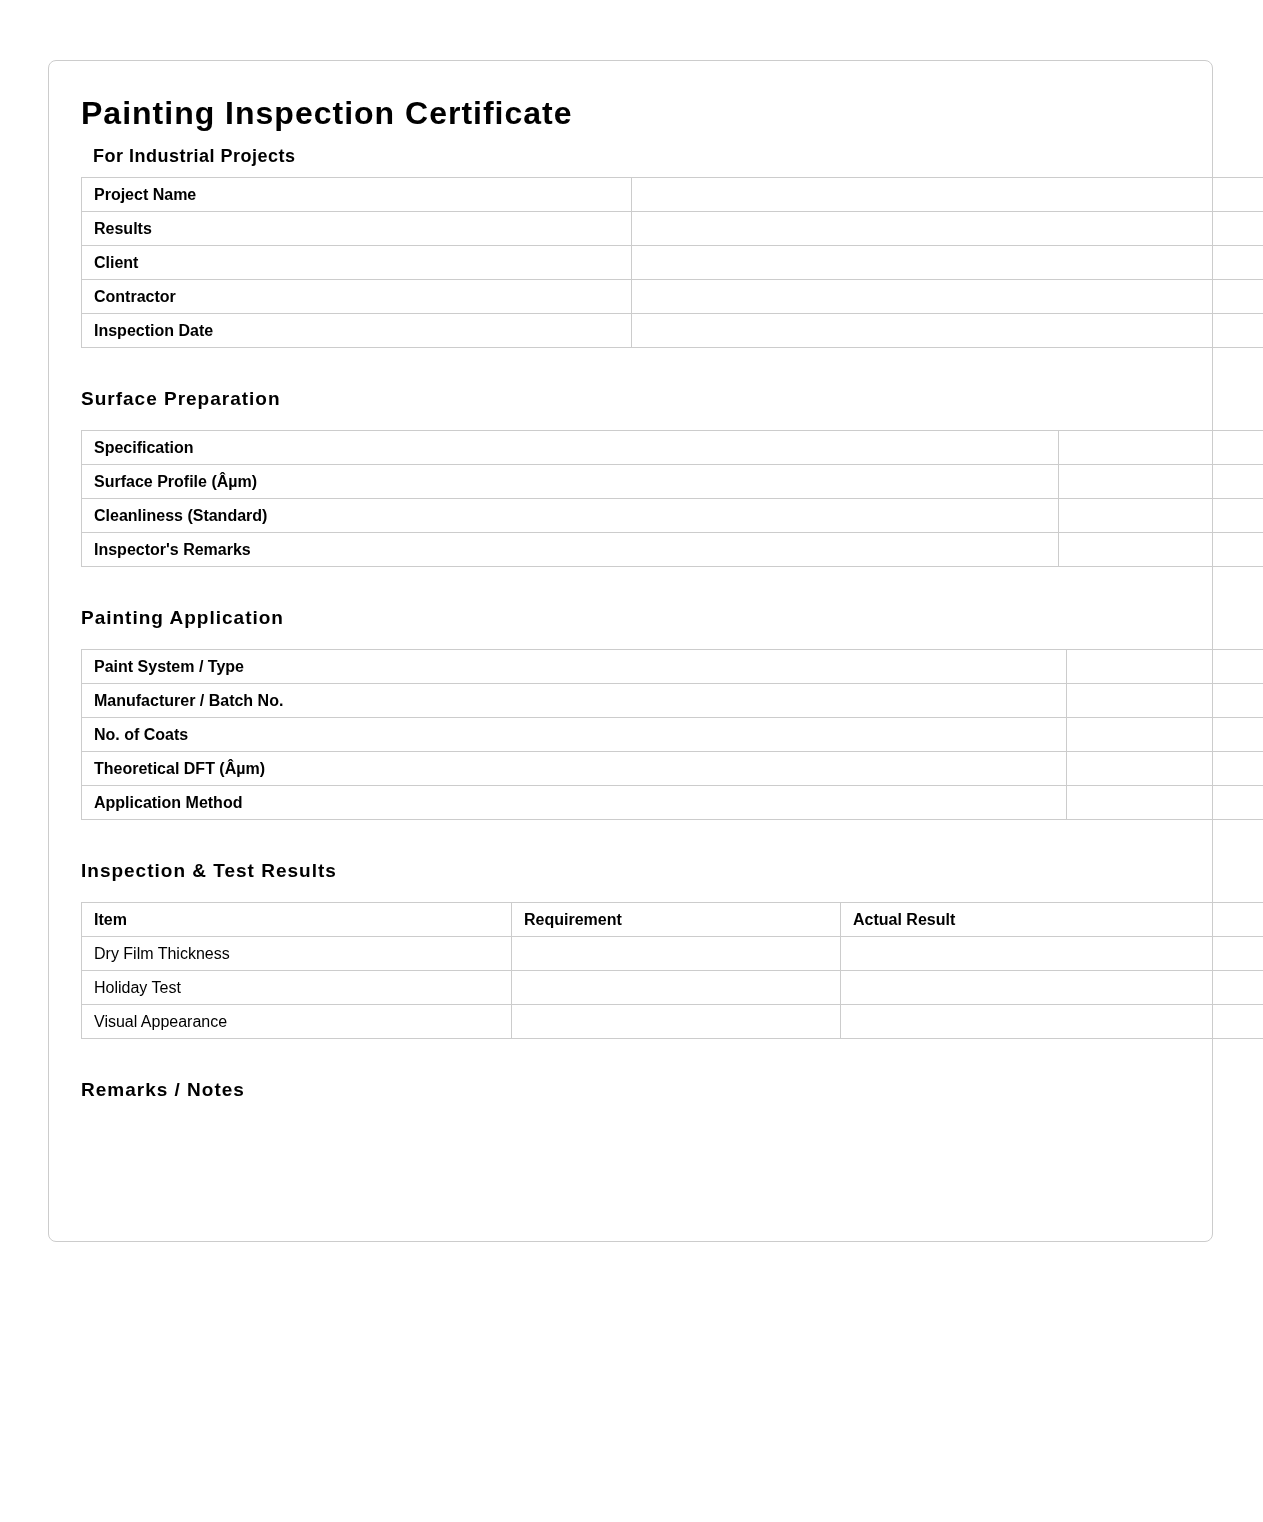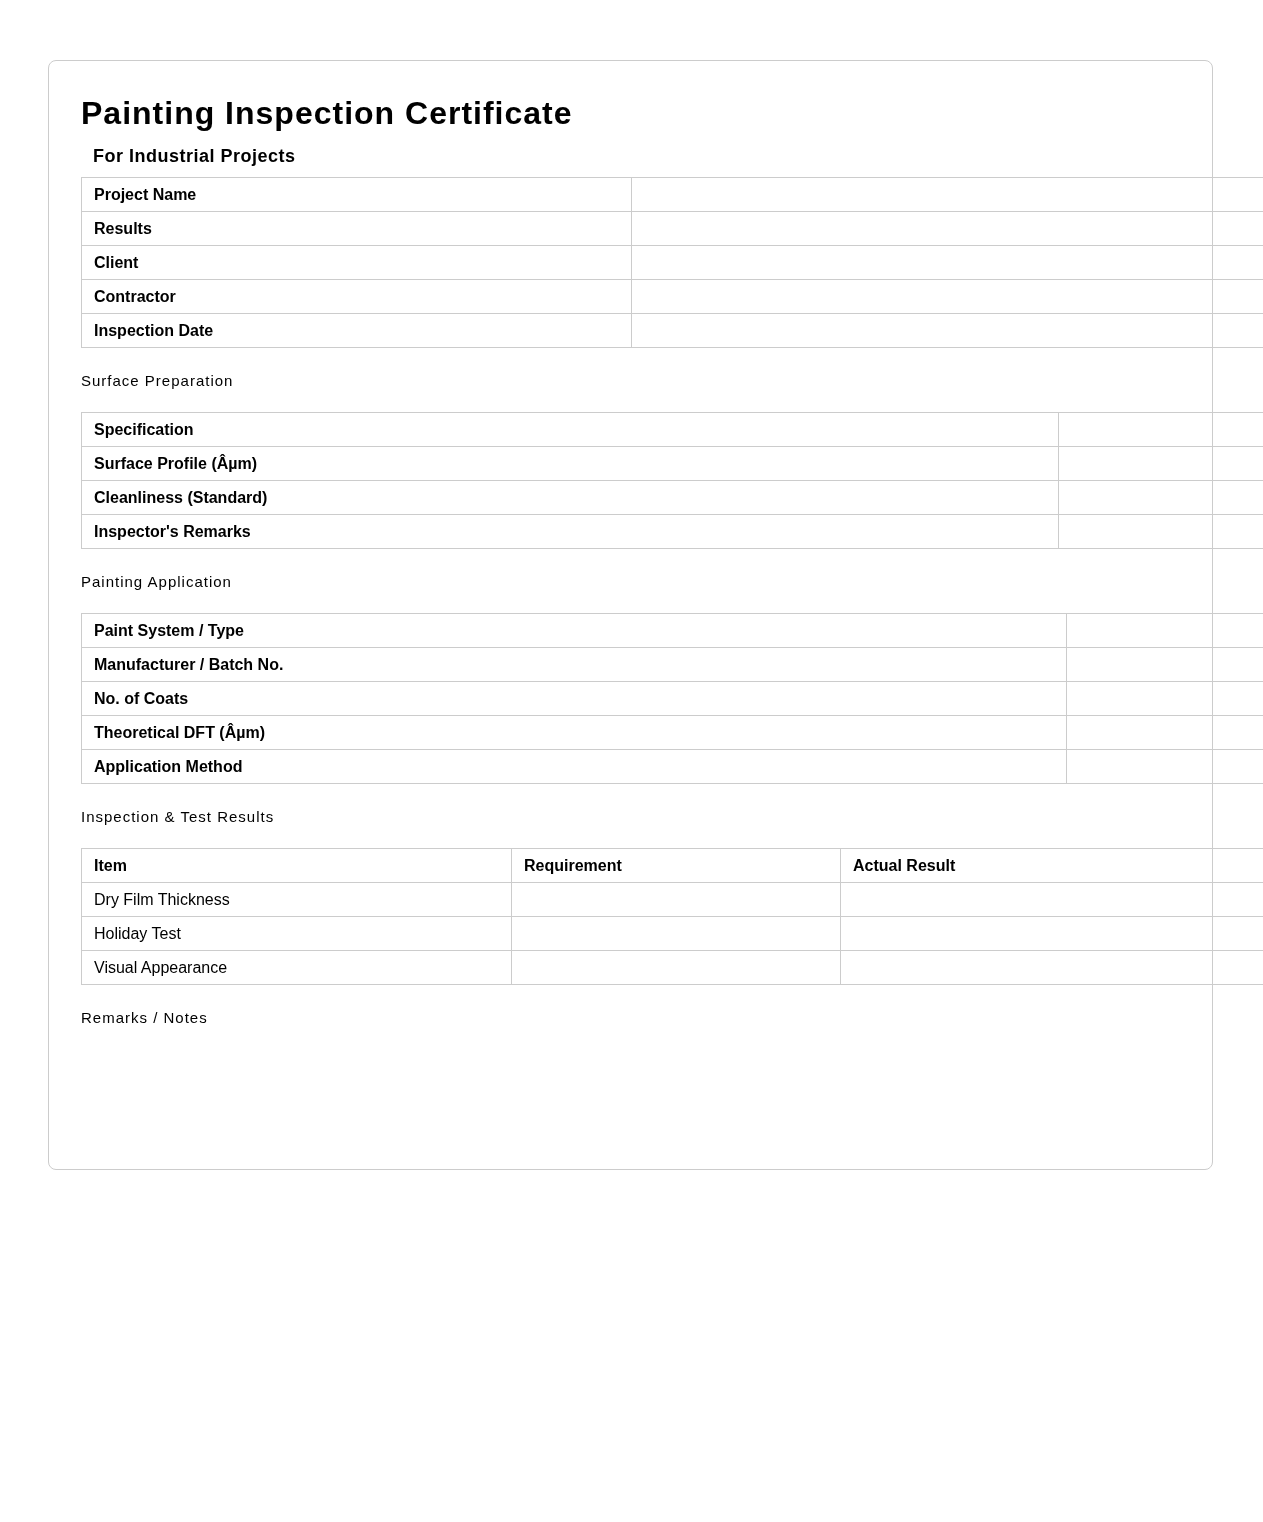--- a/index.html
+++ b/index.html
@@ -43,24 +43,24 @@
       padding-top: 0;
     }
     h2.subtitle {
       margin: 12px 0 10px 12px;
       font-size: 18px;
       line-height: 22px;
       font-weight: bold;
       letter-spacing: 0.5px;
     }
     h2.section {
-      margin: 18px 0 16px 0;
-      font-size: 15px;
+      margin: 36px 0 16px 0;
+      font-size: 19px;
       line-height: 30px;
-      font-weight: normal;
+      font-weight: bold;
       letter-spacing: 1px;
     }
     table {
       width: 1244px;
       border-collapse: collapse;
       table-layout: fixed;
     }
     td, th {
       border: 1px solid #cccccc;
       height: 34px;

